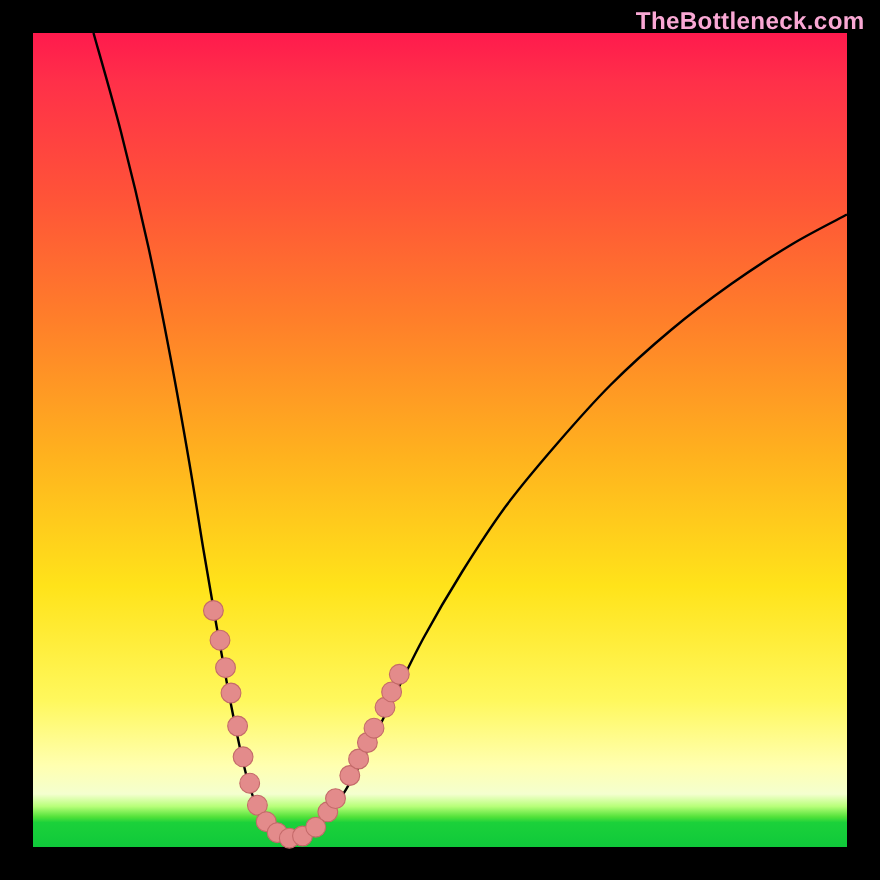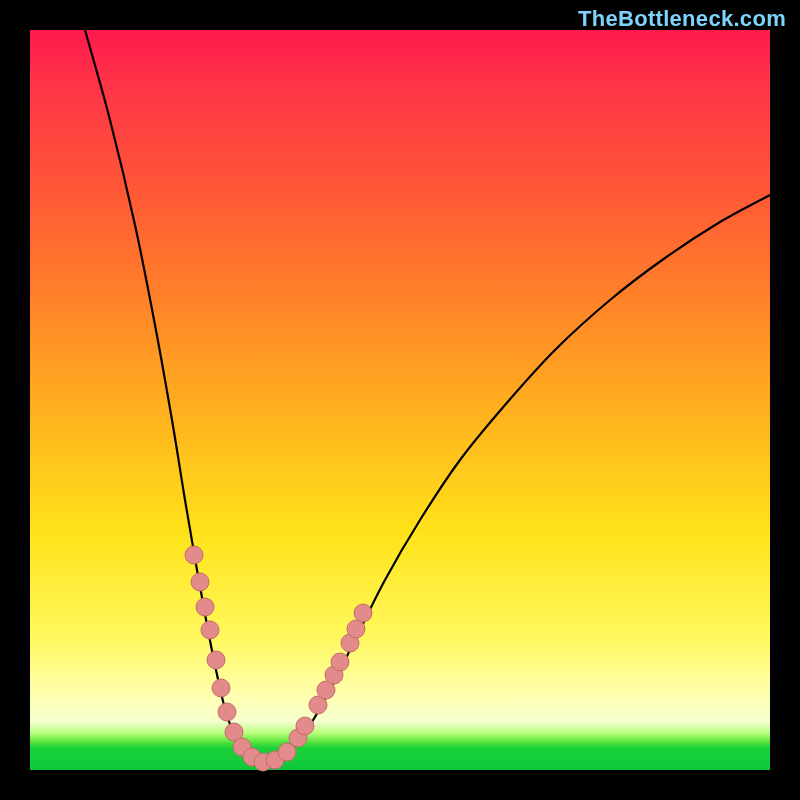--- a/index.html
+++ b/index.html
@@ -41,21 +41,21 @@
       #1bd13a 97%,
       #0fc93a 100%
     );
   }
   .watermark {
     position: absolute;
     top: 6px;
     right: 14px;
     font-size: 22px;
     font-weight: 600;
-    color: #7dd3fc;
+    color: #f9a8d4;
     letter-spacing: 0.3px;
     user-select: none;
   }
   svg.plot {
     position: absolute;
     left: 0;
     top: 0;
     width: 800px;
     height: 800px;
     pointer-events: none;

